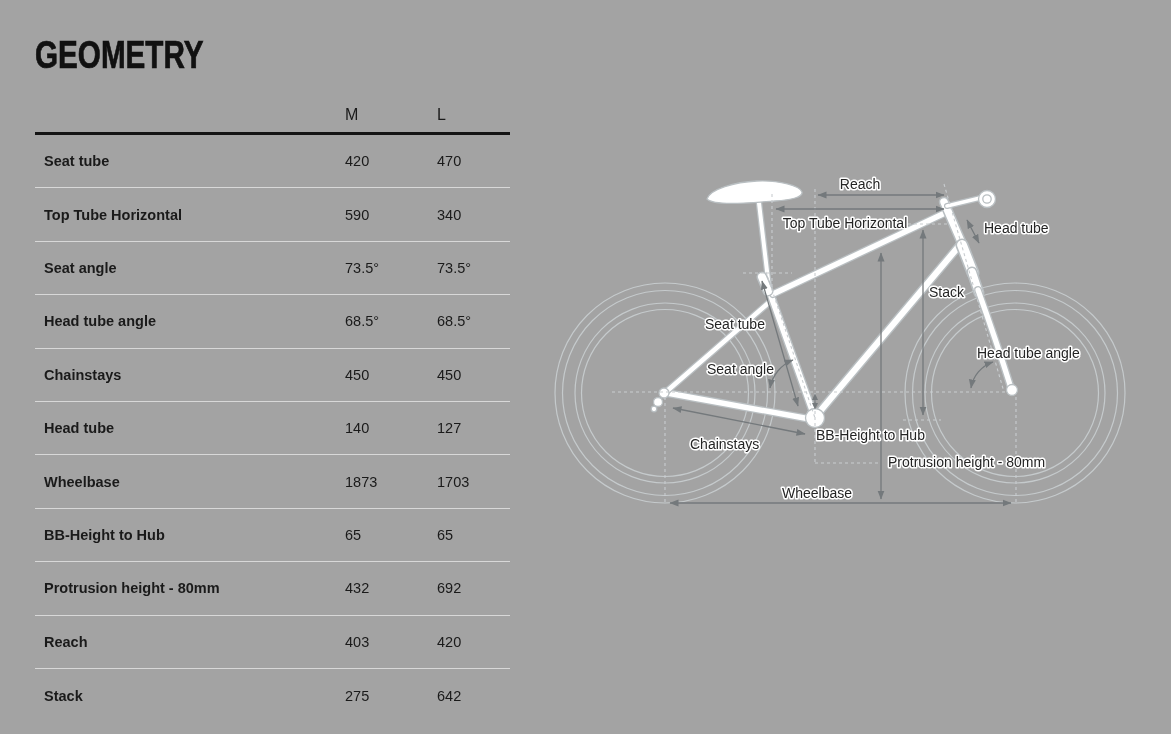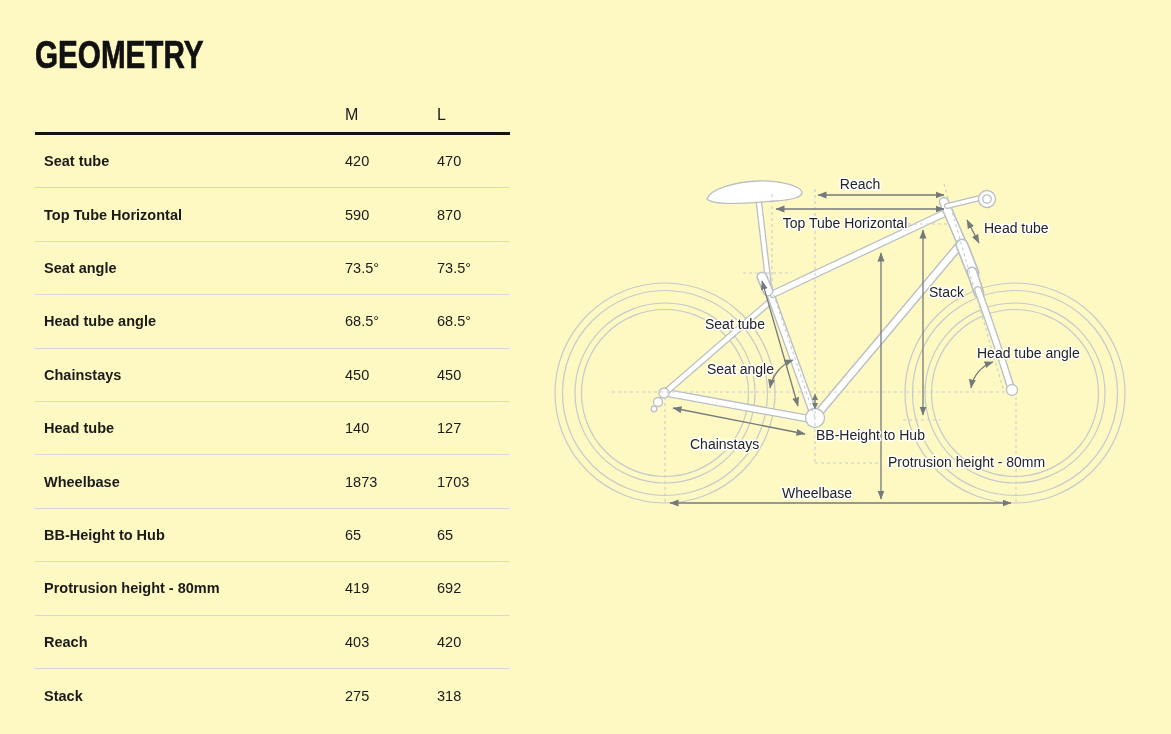--- a/index.html
+++ b/index.html
@@ -1,16 +1,16 @@
 <!DOCTYPE html>
 <html><head>
 <meta charset="utf-8">
 <style>
   html,body{margin:0;padding:0;background:#fff;}
-  .canvas{position:relative;width:1171px;height:734px;background:#fef9c3;overflow:hidden;
+  .canvas{position:relative;width:1171px;height:734px;background:#a3a3a3;overflow:hidden;
           font-family:"Liberation Sans",sans-serif;color:#1a1a1a;}
   .page-title{position:absolute;left:35px;top:36px;margin:0;font-size:38px;line-height:1;
               font-weight:700;letter-spacing:0;color:#111;
               transform:scaleX(0.78);transform-origin:left top;-webkit-text-stroke:0.7px #111;}
   .geo-table{position:absolute;left:35px;top:88px;width:475px;}
   .thead{display:grid;grid-template-columns:310px 92px 1fr;height:36px;align-items:end;
          font-size:16px;color:#1a1a1a;border-bottom:3px solid #141414;padding-bottom:8px;}
   .row{display:grid;grid-template-columns:310px 92px 1fr;height:53.4px;align-items:center;
        border-bottom:1px solid #d8d8d8;font-size:14.5px;box-sizing:border-box;}
   .row:last-child{border-bottom:none;}
@@ -40,21 +40,21 @@
     </div>
     <div>
       <div class="row">
         <div class="cell-label">Seat tube</div>
         <div>420</div>
         <div>470</div>
       </div>
       <div class="row">
         <div class="cell-label">Top Tube Horizontal</div>
         <div>590</div>
-        <div>870</div>
+        <div>340</div>
       </div>
       <div class="row">
         <div class="cell-label">Seat angle</div>
         <div>73.5°</div>
         <div>73.5°</div>
       </div>
       <div class="row">
         <div class="cell-label">Head tube angle</div>
         <div>68.5°</div>
         <div>68.5°</div>
@@ -74,32 +74,32 @@
         <div>1873</div>
         <div>1703</div>
       </div>
       <div class="row">
         <div class="cell-label">BB-Height to Hub</div>
         <div>65</div>
         <div>65</div>
       </div>
       <div class="row">
         <div class="cell-label">Protrusion height - 80mm</div>
-        <div>419</div>
+        <div>432</div>
         <div>692</div>
       </div>
       <div class="row">
         <div class="cell-label">Reach</div>
         <div>403</div>
         <div>420</div>
       </div>
       <div class="row">
         <div class="cell-label">Stack</div>
         <div>275</div>
-        <div>318</div>
+        <div>642</div>
       </div>
     </div>
   </div>
 
   <svg style="position:absolute;left:550px;top:150px" width="621" height="410" viewBox="550 150 621 410">
     <defs>
       <marker id="ae" refX="8.5" refY="4" markerWidth="10" markerHeight="8" orient="auto" markerUnits="userSpaceOnUse">
         <path d="M0,0.5 L9,4 L0,7.5 Z" fill="#74797c"></path>
       </marker>
       <marker id="as" refX="8.5" refY="4" markerWidth="10" markerHeight="8" orient="auto-start-reverse" markerUnits="userSpaceOnUse">

